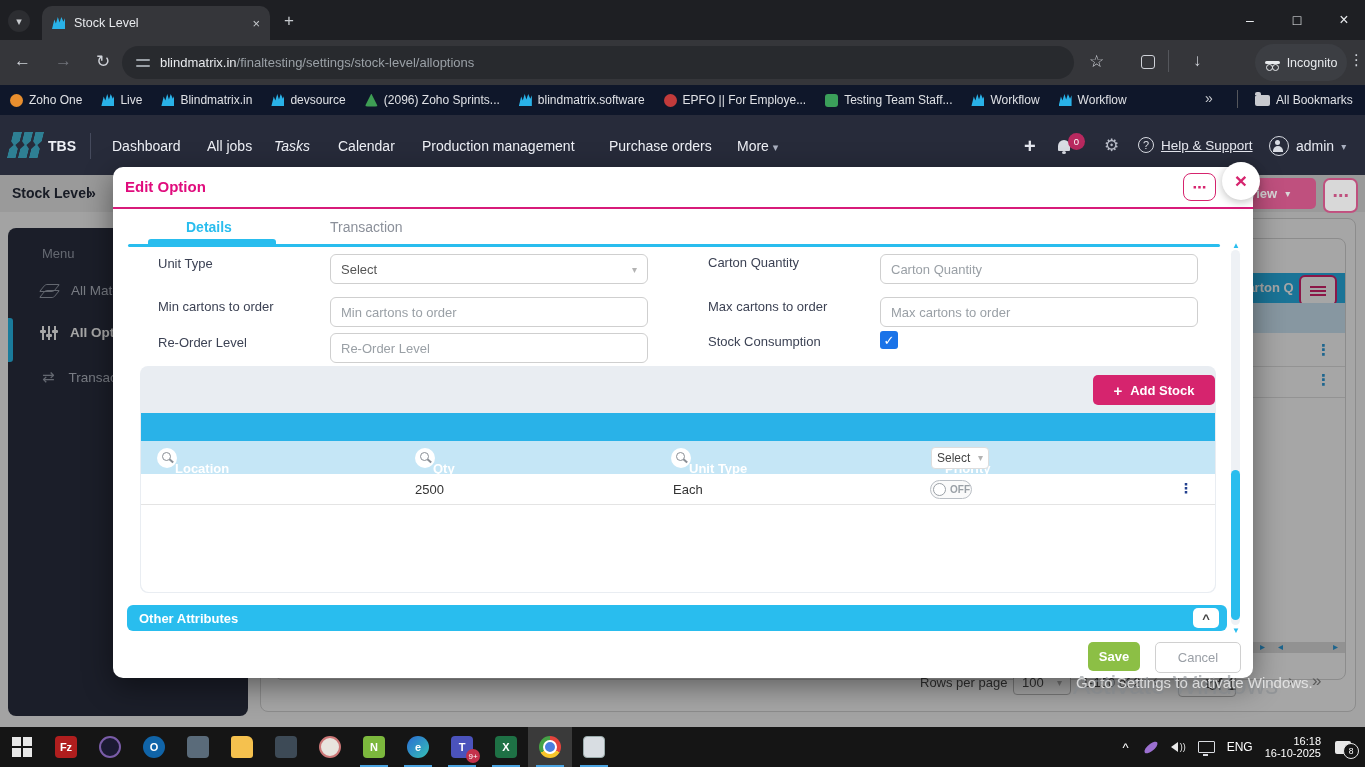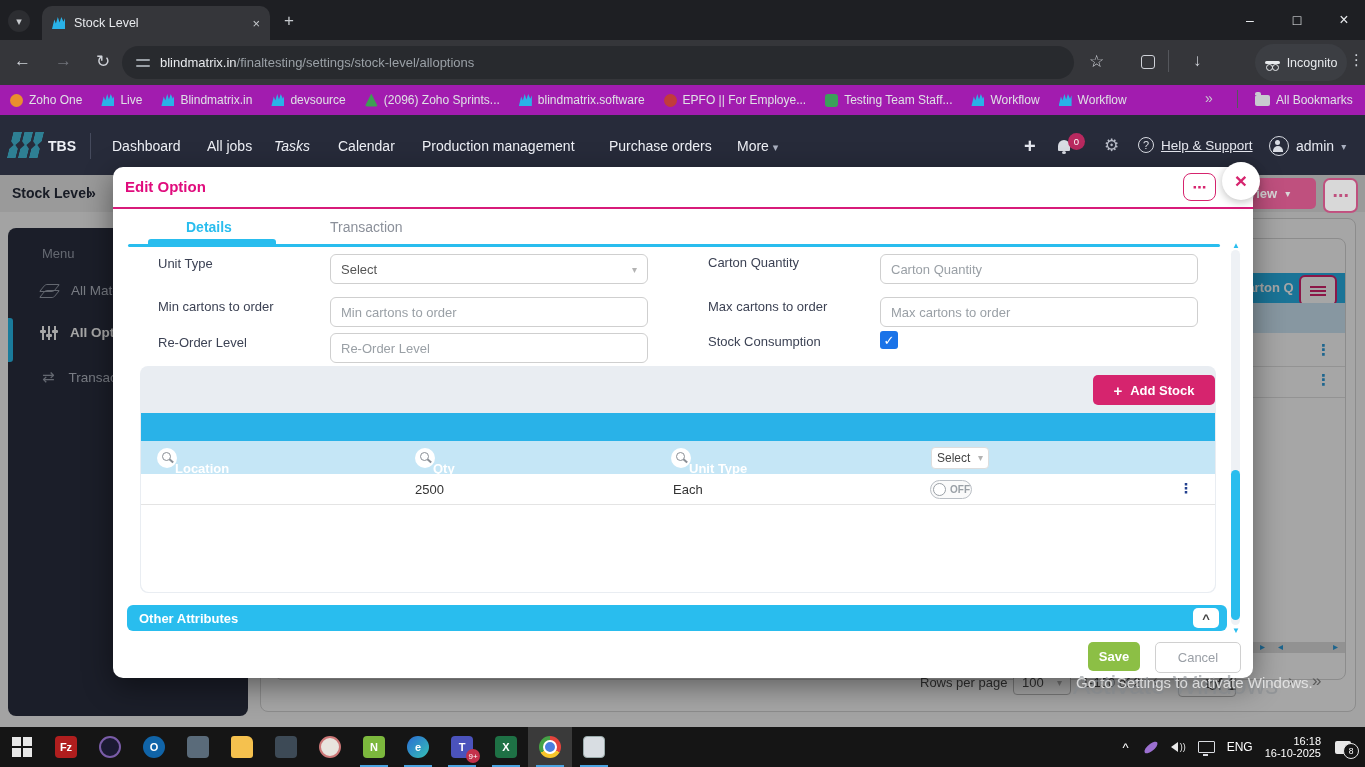--- a/index.html
+++ b/index.html
@@ -15,21 +15,21 @@
     display:flex;align-items:center;justify-content:center;font-size:11px;}
   .winctl{top:0;height:40px;width:46px;display:flex;align-items:center;justify-content:center;color:#e8eaed;font-size:14px;}
   .toolbar{left:0;top:40px;width:1365px;height:45px;background:#35363a;}
   .navbtn{top:51px;font-size:17px;color:#cfd2d8;}
   .omnibox{left:122px;top:46px;width:952px;height:33px;border-radius:17px;background:#282a2e;
     display:flex;align-items:center;padding:0 14px;box-sizing:border-box;}
   .url{font-size:13px;color:#e8eaed;margin-left:10px;white-space:nowrap;}
   .url .path{color:#9aa0a6;}
   .incog{left:1255px;top:44px;width:92px;height:37px;border-radius:19px;background:#3c3e43;
     display:flex;align-items:center;justify-content:center;gap:7px;color:#e8eaed;font-size:12.5px;}
-  .bookbar{left:0;top:85px;width:1365px;height:30px;background:#a21caf;display:flex;align-items:center;
+  .bookbar{left:0;top:85px;width:1365px;height:30px;background:#0f172a;display:flex;align-items:center;
     padding-left:10px;box-sizing:border-box;gap:19px;}
   .bm{display:flex;align-items:center;gap:6px;color:#dfe1e5;font-size:12px;white-space:nowrap;}
   .fav{width:13px;height:13px;border-radius:3px;flex:0 0 auto;}
   .zig{width:13px;height:12px;background:#29b2e8;clip-path:polygon(0 100%,18% 20%,30% 55%,45% 0,58% 45%,72% 0,88% 40%,100% 10%,100% 100%);}
   
   .appnav{left:0;top:115px;width:1365px;height:60px;background:#272b3a;}
   .navitem{color:#eef0f6;font-size:14px;top:138px;white-space:nowrap;}
   .logo i{display:inline-block;width:9px;height:26px;background:#2e7f93;margin-right:2px;transform:skewX(-14deg);
     clip-path:polygon(0 0,100% 0,100% 35%,60% 50%,100% 65%,100% 100%,0 100%,0 65%,40% 50%,0 35%);}
   
@@ -334,20 +334,21 @@
     <div class="abs graypanel" style="left:27px;top:199px;width:1076px;height:227px;">
       <div class="abs btn-pink" style="left:953px;top:9px;width:122px;height:30px;">
         <span style="font-size:15px;">+</span>
         <span>Add Stock</span>
       </div>
       <div class="abs" style="left:1px;top:47px;width:1074px;height:179px;background:#fff;border-radius:0 0 8px 8px;overflow:hidden;">
         <div class="thead" style="height:28px;">
           <div>Location</div>
           <div>Qty</div>
           <div>Unit Type</div>
+          <div>Priority</div>
         </div>
         <div class="tfilter" style="height:33px;">
           <div>
               <div class="mag"></div>
             </div>
           <div>
               <div class="mag"></div>
             </div>
           <div>
               <div class="mag"></div>

